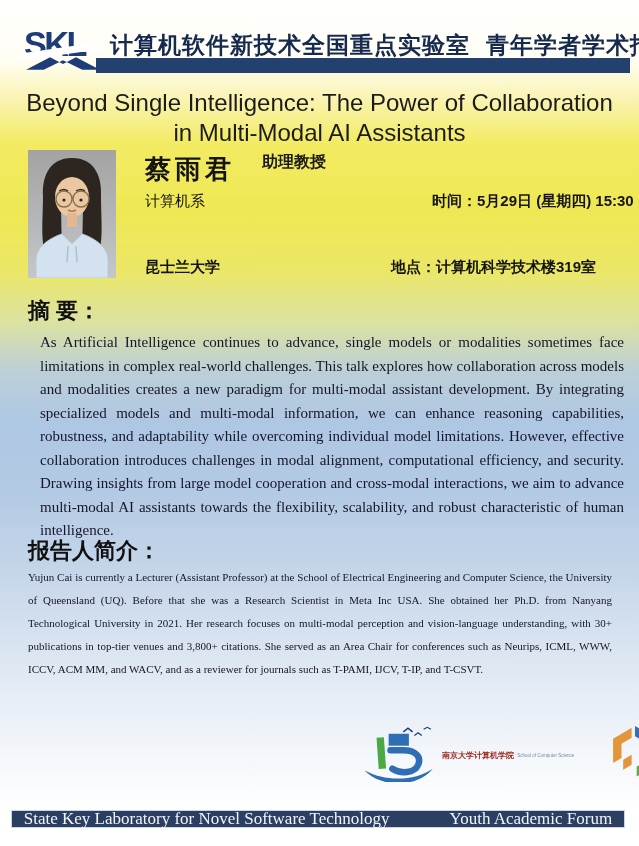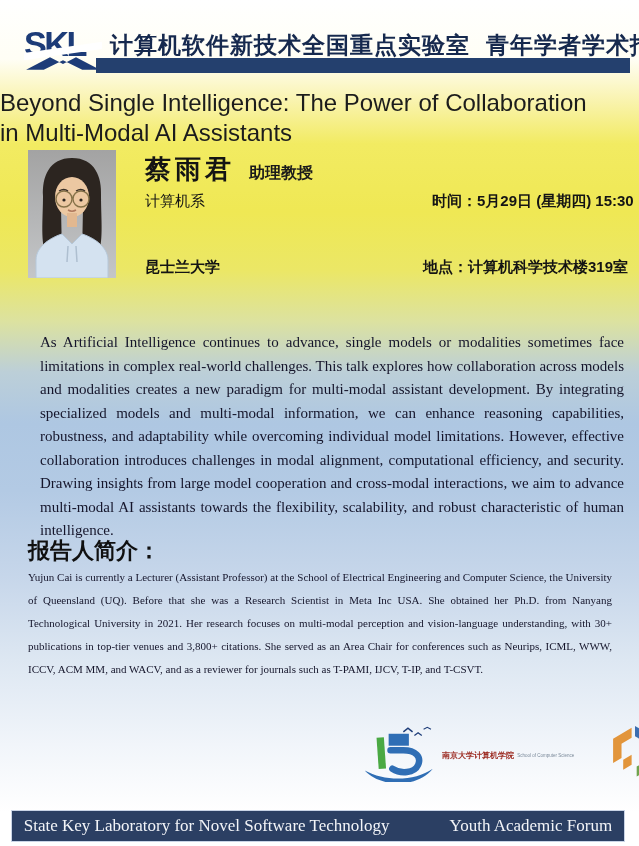--- a/index.html
+++ b/index.html
@@ -39,42 +39,42 @@
     letter-spacing: 1px; white-space: nowrap;
   }
   .header-bar {
     position: absolute; left: 96px; right: 9px; top: 58px; height: 15px;
     background: #24406e;
   }
 
   
   .talk-title {
     position: absolute; left: 0; top: 88px; width: 100%;
-    color: #1c1c1c;
+    text-align: center; color: #1c1c1c;
     font-size: 24px; font-weight: 400; line-height: 30px;
     font-family: "Liberation Sans", sans-serif;
   }
 
   
   .photo-wrap { position: absolute; left: 28px; top: 150px; width: 88px; height: 128px; }
   .photo-wrap svg { display: block; }
 
   .name-row {
     position: absolute; left: 145px; top: 152px;
-    display: flex; align-items: flex-end; gap: 14px; white-space: nowrap;
+    display: flex; align-items: flex-start; gap: 27px; white-space: nowrap;
   }
   .speaker-name {
     font-family: "DejaVu Serif", "Liberation Serif", serif;
     font-size: 26px; font-weight: 700; color: #141414; letter-spacing: 4px;
   }
   .speaker-title { font-size: 16px; font-weight: 700; color: #1a1a1a; padding-bottom: 3px; }
   .speaker-dept  { position: absolute; left: 145px; top: 192px; font-size: 15px; font-weight: 400; color: #141414; }
   .speaker-univ  { position: absolute; left: 145px; top: 258px; font-size: 15px; font-weight: 700; color: #141414; }
   .talk-time     { position: absolute; left: 391px; top: 192px; font-size: 15px; font-weight: 700; color: #141414; white-space: nowrap; padding-left: 41px; }
-  .talk-location { position: absolute; left: 391px; top: 258px; font-size: 15px; font-weight: 700; color: #141414; white-space: nowrap; margin-left: 32px; }
+  .talk-location { position: absolute; left: 391px; top: 258px; font-size: 15px; font-weight: 700; color: #141414; white-space: nowrap; }
 
   
   .abstract-heading {
     position: absolute; left: 28px; top: 296px;
     font-size: 22px; font-weight: 700; color: #101010;
   }
   .abstract-body {
     position: absolute; left: 40px; top: 331px; width: 584px;
     font-family: Liberation Serif, serif;
     font-size: 15px; line-height: 23.5px; color: #15152b;
@@ -93,21 +93,21 @@
 
   
   .logo-row { position: absolute; left: 350px; top: 726px; display: flex; gap: 26px; align-items: flex-start; }
   .logo-block { display: flex; align-items: center; }
   .logo-caption-zh { font-size: 8px; font-weight: 700; color: #9c2b22; white-space: nowrap; margin-top: 2px; }
   .logo-caption-zh.cic { font-size: 11px; color: #c03a2b; }
   .logo-caption-en { font-size: 5px; color: #7b8a9a; white-space: nowrap; margin-top: 1px; transform: scale(0.9); }
 
   
   .footer-bar {
-    position: absolute; left: 11px; right: 14px; top: 810px; height: 32px;
+    position: absolute; left: 11px; right: 14px; top: 810px; height: 18px;
     background: #2b3f63; border: 1px solid #c9d4e6;
     display: flex; align-items: center; justify-content: center; gap: 60px;
     color: #f2f4f8; font-family: "Liberation Serif", serif; font-size: 17px;
     white-space: nowrap;
   }
 </style>
 </head>
 <body>
 
 <div class="poster">
@@ -155,20 +155,21 @@
 
   <div class="name-row">
     <span class="speaker-name">蔡雨君</span>
     <span class="speaker-title">助理教授</span>
   </div>
   <div class="speaker-dept">计算机系</div>
   <div class="speaker-univ">昆士兰大学</div>
   <div class="talk-time">时间：5月29日 (星期四)  15:30</div>
   <div class="talk-location">地点：计算机科学技术楼319室</div>
 
+  <div class="abstract-heading">摘 要：</div>
   <div class="abstract-body">As Artificial Intelligence continues to advance, single models or modalities sometimes face limitations in complex real-world challenges. This talk explores how collaboration across models and modalities creates a new paradigm for multi-modal assistant development. By integrating specialized models and multi-modal information, we can enhance reasoning capabilities, robustness, and adaptability while overcoming individual model limitations. However, effective collaboration introduces challenges in modal alignment, computational efficiency, and security. Drawing insights from large model cooperation and cross-modal interactions, we aim to advance multi-modal AI assistants towards the flexibility, scalability, and robust characteristic of human intelligence.</div>
 
   <div class="bio-heading">报告人简介：</div>
   <div class="bio-body">Yujun Cai is currently a Lecturer (Assistant Professor) at the School of Electrical Engineering and Computer Science, the University of Queensland (UQ). Before that she was a Research Scientist in Meta Inc USA. She obtained her Ph.D. from Nanyang Technological University in 2021. Her research focuses on multi-modal perception and vision-language understanding, with 30+ publications in top-tier venues and 3,800+ citations. She served as an Area Chair for conferences such as Neurips, ICML, WWW, ICCV, ACM MM, and WACV, and as a reviewer for journals such as T-PAMI, IJCV, T-IP, and T-CSVT.</div>
 
   <div class="logo-row">
     <div class="logo-block">
       <svg width="92" height="56" viewBox="0 0 100 60" xmlns="http://www.w3.org/2000/svg">
         <path d="M58,6 l5,-4 l5,4" fill="none" stroke="#1d3c78" stroke-width="1.6"></path>
         <path d="M70,10 l4,-3 l4,3" fill="none" stroke="#1d3c78" stroke-width="1.4"></path>

